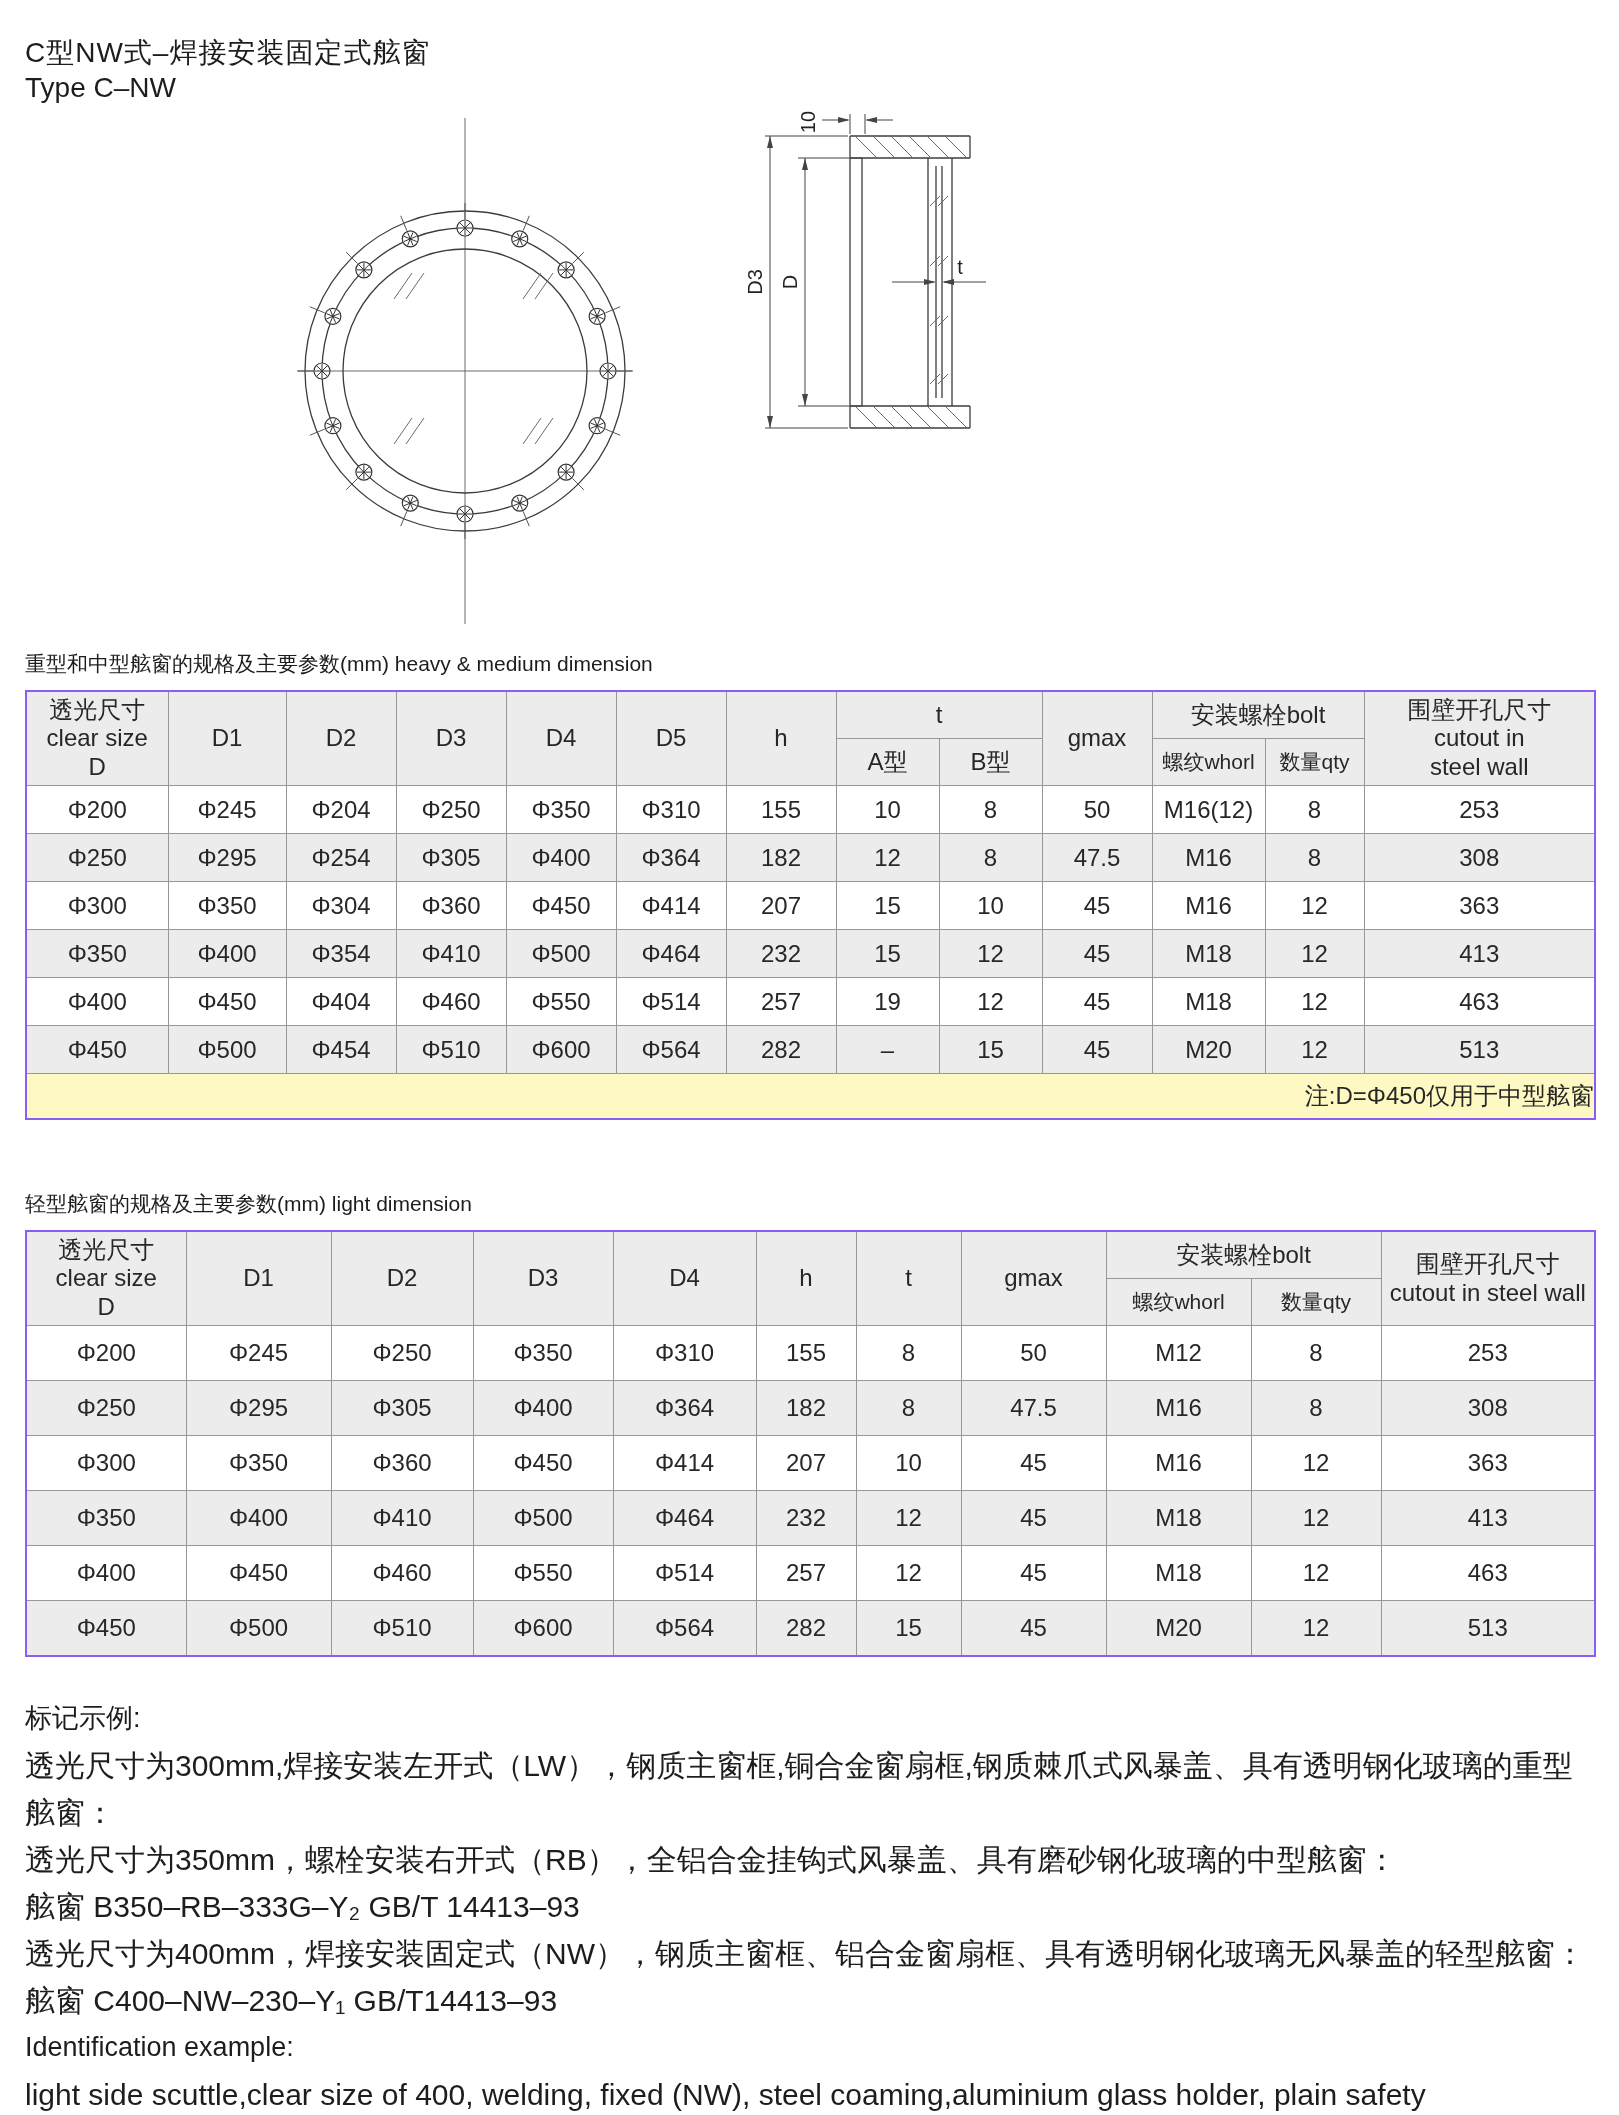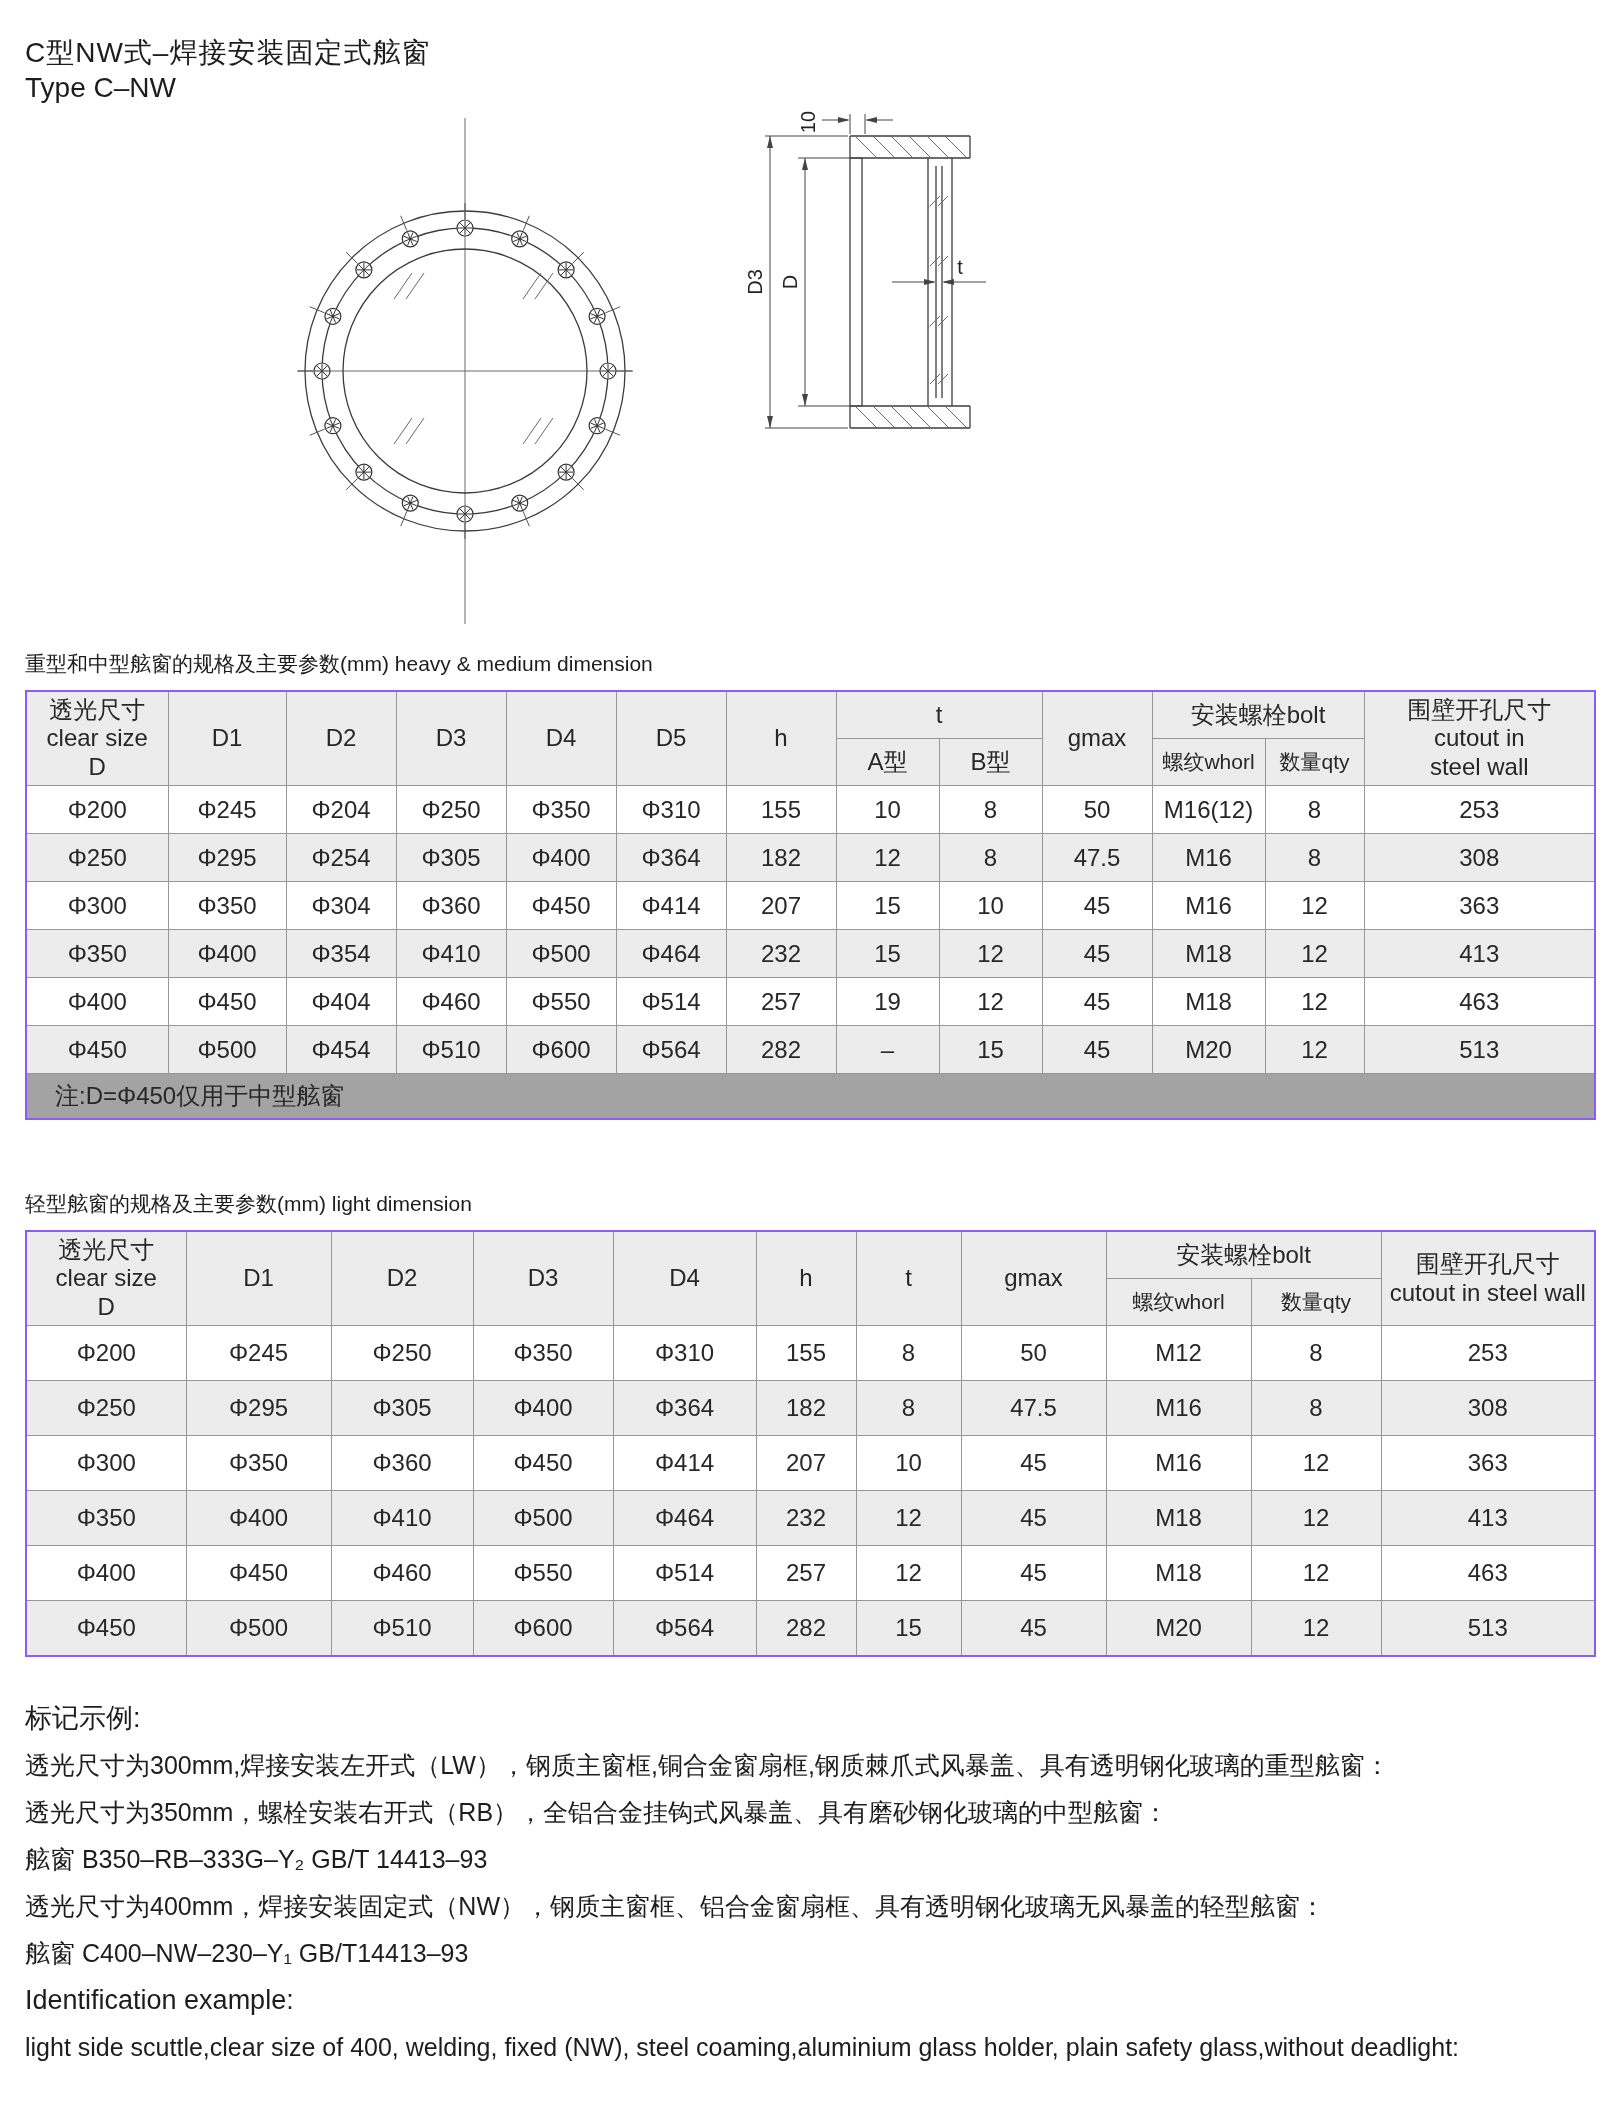--- a/index.html
+++ b/index.html
@@ -25,25 +25,25 @@
   table.spec-table{border-collapse:collapse;table-layout:fixed;width:1569px;border:2px solid #8b5cf6}
   .spec-table th,.spec-table td{
     border:1px solid #979797;text-align:center;vertical-align:middle;
     padding:0;font-weight:normal;color:#272727;
   }
   .spec-table th{background:#ececec;font-size:24px;white-space:pre-line;line-height:1.18;height:46px}
   .spec-table th.sub{font-size:21px}
   .t1 td{height:47px;font-size:24px}
   .t2 td{height:54px;font-size:24px}
   .spec-table tbody tr:nth-child(even) td{background:#ececec}
-  td.note{text-align:left;padding-left:28px;height:44px;font-size:24px;background:#a3a3a3}
+  td.note{text-align:right;padding-left:28px;height:44px;font-size:24px;background:#fef9c3}
 
   .examples{margin-top:38px;width:1569px}
   .example-heading{font-size:27px;line-height:47px}
-  .example-line{font-size:25px;line-height:47px}
+  .example-line{font-size:30px;line-height:47px}
 </style>
 </head>
 <body>
 
 <div class="page">
 
   <div class="title-block">
     <div class="title-cn">C型NW式–焊接安装固定式舷窗</div>
     <div class="title-en">Type C–NW</div>
   </div>

